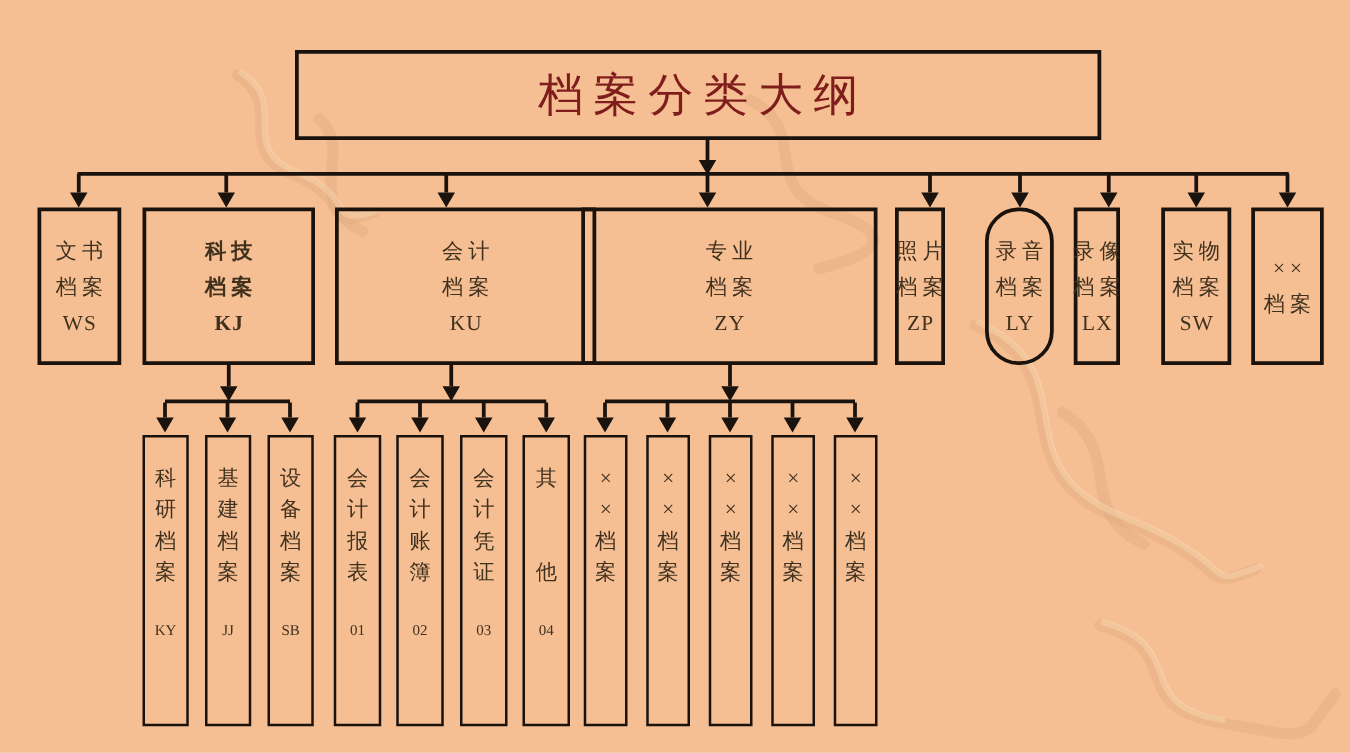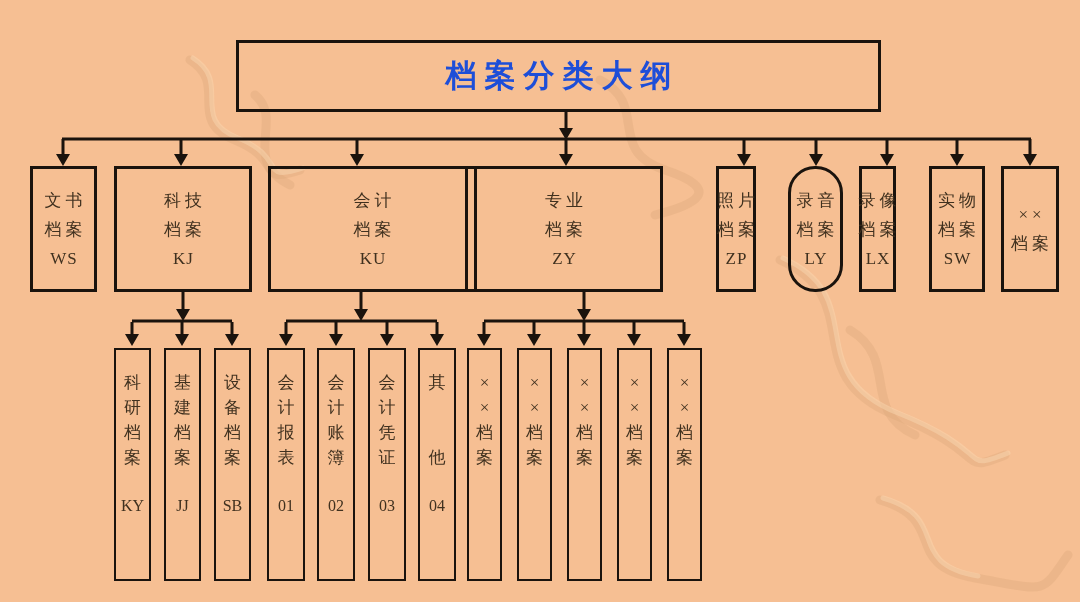--- a/index.html
+++ b/index.html
@@ -14,21 +14,21 @@
     position:absolute;
     border:3px solid #1a130d;
     box-sizing:border-box;
     background:transparent;
   }
   .title-box {
     left:236px; top:40px; width:645px; height:72px;
     display:flex; align-items:center; justify-content:center;
   }
   .title-text {
-    font-size:31px; font-weight:bold; color:#1d4ed8;
+    font-size:36px; font-weight:normal; color:#7f1d1d;
     letter-spacing:8px; text-indent:8px; white-space:nowrap;
   }
   .box2 {
     top:166px; height:126px;
     display:flex; align-items:center; justify-content:center;
     text-align:center;
   }
   .box2 .lines { font-size:17px; line-height:29px; color:#40311f; }
   .box2 .lines .zh { letter-spacing:4px; text-indent:4px; white-space:nowrap; }
   .box2 .lines .code2 { letter-spacing:1px; text-indent:1px; }
@@ -36,21 +36,21 @@
     top:348px; height:233px; border-width:2px;
     display:flex; flex-direction:column; align-items:center;
     padding-top:24px;
   }
   .vchars {
     display:flex; flex-direction:column; justify-content:space-between;
     align-items:center; height:92px;
     font-size:17px; color:#40311f;
   }
   .vchars span { display:block; line-height:1; }
-  .code3 { margin-top:31px; font-size:16px; color:#40311f; }
+  .code3 { margin-top:31px; font-size:12px; color:#40311f; }
 </style>
 </head>
 <body>
 
 <div class="canvas" id="canvas" style="background: rgb(246, 191, 147);">
 
   <svg class="overlay-svg" viewBox="0 0 1080 602">
 
     <g fill="none" stroke="#dca87c" stroke-opacity="0.38" stroke-width="9" stroke-linecap="round">
       <path d="M190 60 C230 85 185 120 235 140 S255 185 300 170"></path>
@@ -91,35 +91,35 @@
     <div class="title-text">档案分类大纲</div>
   </div>
 
   <div class="box box2" style="left:30px;width:67px;">
     <div class="lines">
       <div class="zh">文书</div>
       <div class="zh">档案</div>
       <div class="code2">WS</div>
     </div>
   </div>
-  <div class="box box2" style="left:114px;width:138px;">
+  <div class="box box2" style="left:114px;width:138px;font-weight:bold;">
     <div class="lines">
       <div class="zh">科技</div>
       <div class="zh">档案</div>
       <div class="code2">KJ</div>
     </div>
   </div>
   <div class="box box2" style="left:268px;width:209px;">
     <div class="lines">
       <div class="zh">会计</div>
       <div class="zh">档案</div>
       <div class="code2">KU</div>
     </div>
   </div>
-  <div class="box box2" style="left:465px;width:198px;">
+  <div class="box box2" style="left:465px;width:237px;">
     <div class="lines">
       <div class="zh">专业</div>
       <div class="zh">档案</div>
       <div class="code2">ZY</div>
     </div>
   </div>
   <div class="box box2" style="left:716px;width:40px;">
     <div class="lines">
       <div class="zh">照片</div>
       <div class="zh">档案</div>

